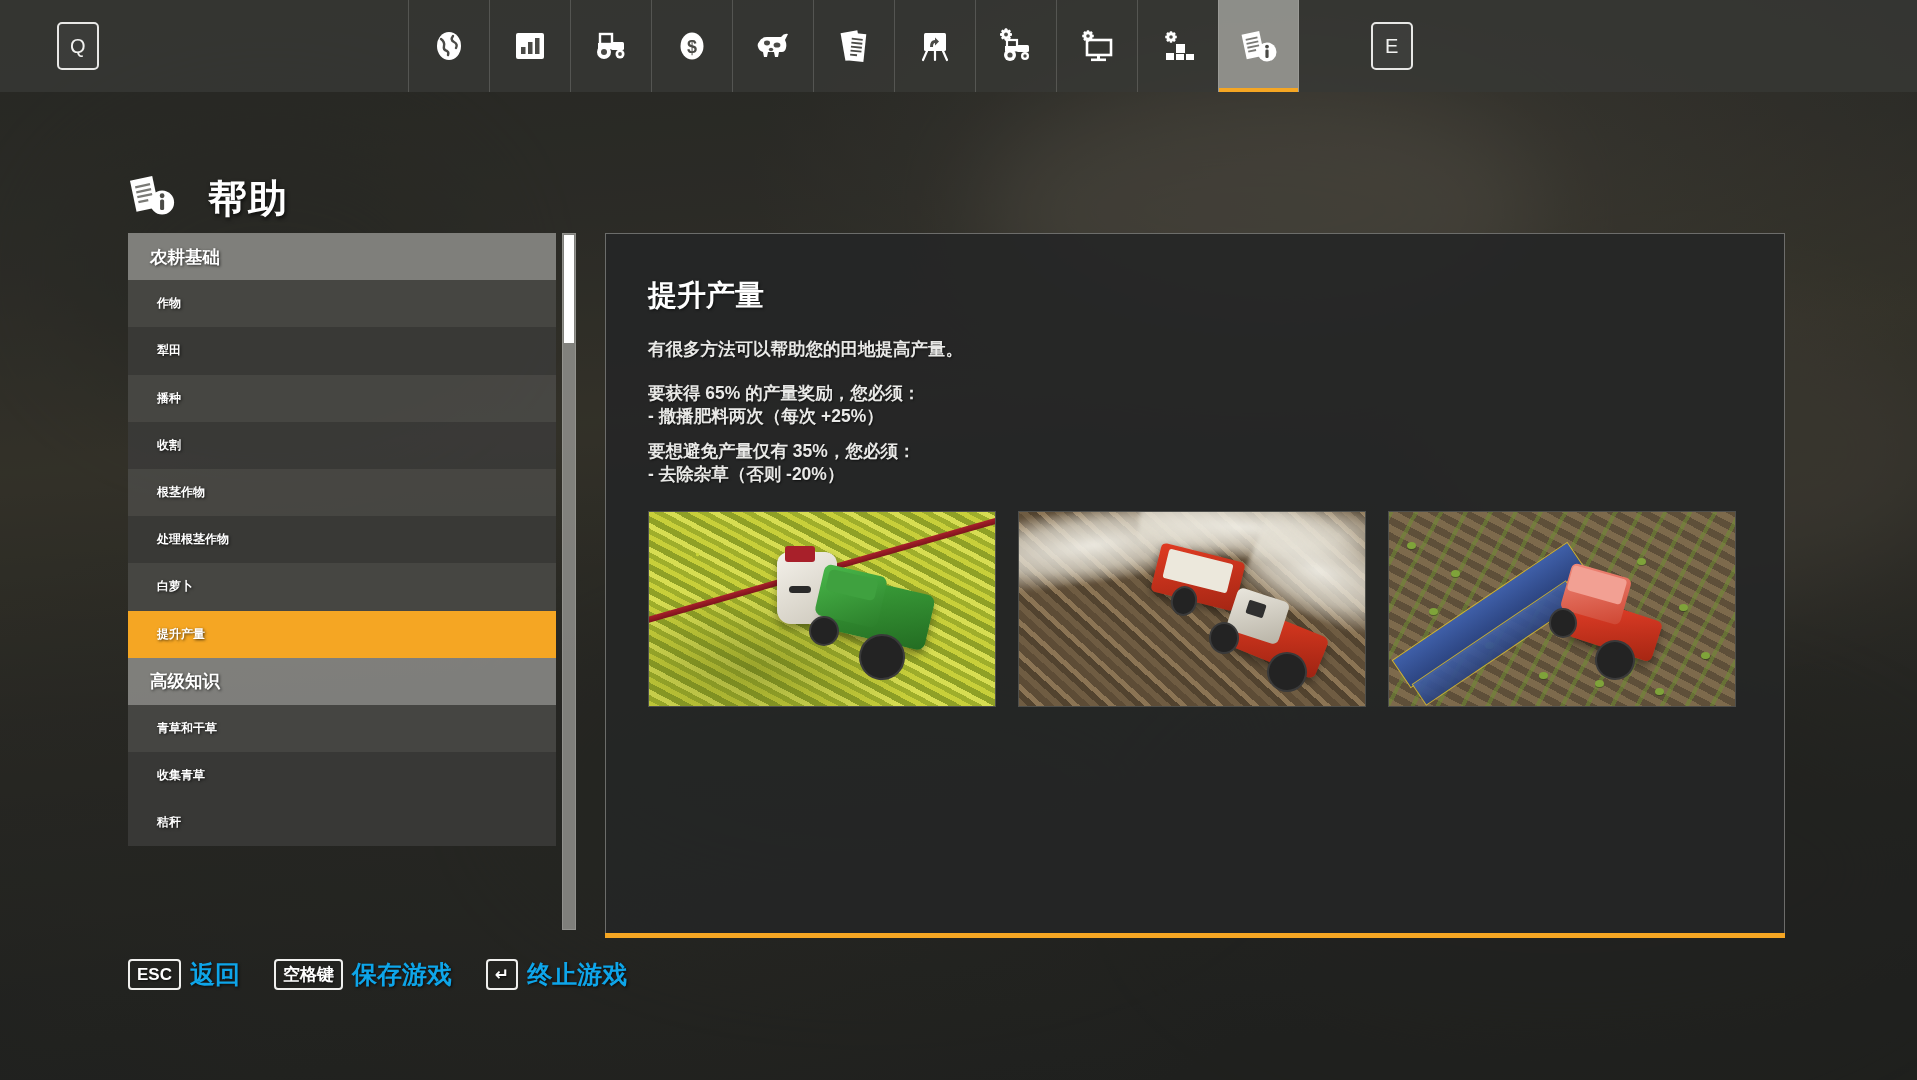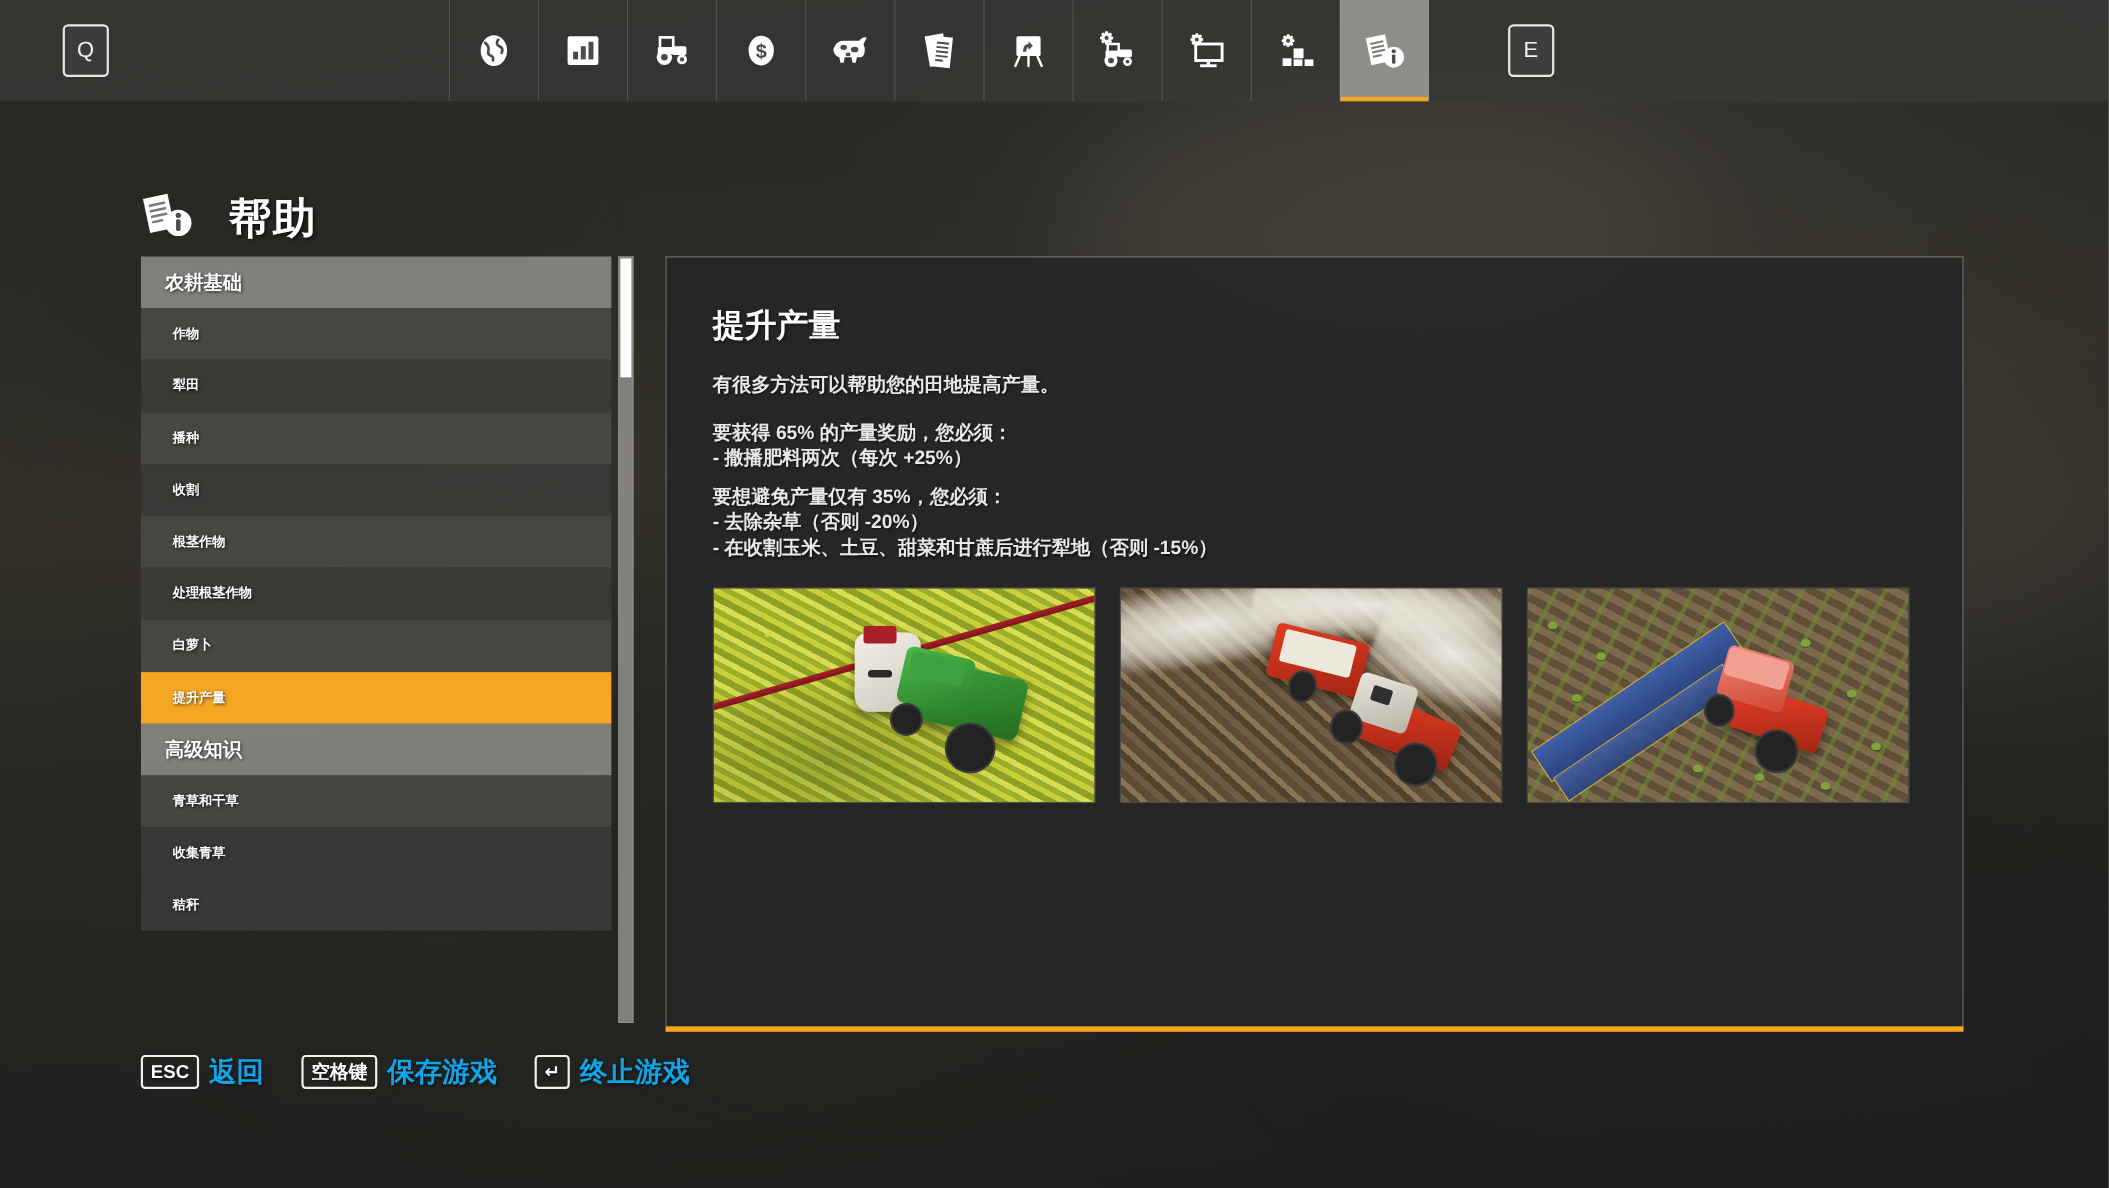--- a/index.html
+++ b/index.html
@@ -596,21 +596,20 @@
 
       <div class="content-para">有很多方法可以帮助您的田地提高产量。</div>
       <div class="para-gap"></div>
 
       <div class="content-para">要获得 65% 的产量奖励，您必须：</div>
       <div class="content-para">- 撒播肥料两次（每次 +25%）</div>
       <div class="para-gap" style="height:11px"></div>
 
       <div class="content-para">要想避免产量仅有 35%，您必须：</div>
       <div class="content-para">- 去除杂草（否则 -20%）</div>
-      <div class="content-para">- 在收割玉米、土豆、甜菜和甘蔗后进行犁地（否则 -15%）</div>
 
       <div class="thumbs">
 
         <div class="thumb">
           <div class="thumb-canvas t1-bg"></div>
           <div class="thumb-canvas t1-shade"></div>
           <div class="boom" style="left:-12px; top:108px;  width:190px; transform:rotate(-16deg);"></div>
           <div class="boom" style="left:172px; top:56px;  width:200px; transform:rotate(-16deg);"></div>
 
           <div class="trac-tank" style="left:128px; top:40px; width:60px; height:72px; background:linear-gradient(150deg,#f4f1ea,#cdc8bc); border-radius:12px 12px 14px 14px; box-shadow:0 4px 8px rgba(0,0,0,0.35);"></div>

